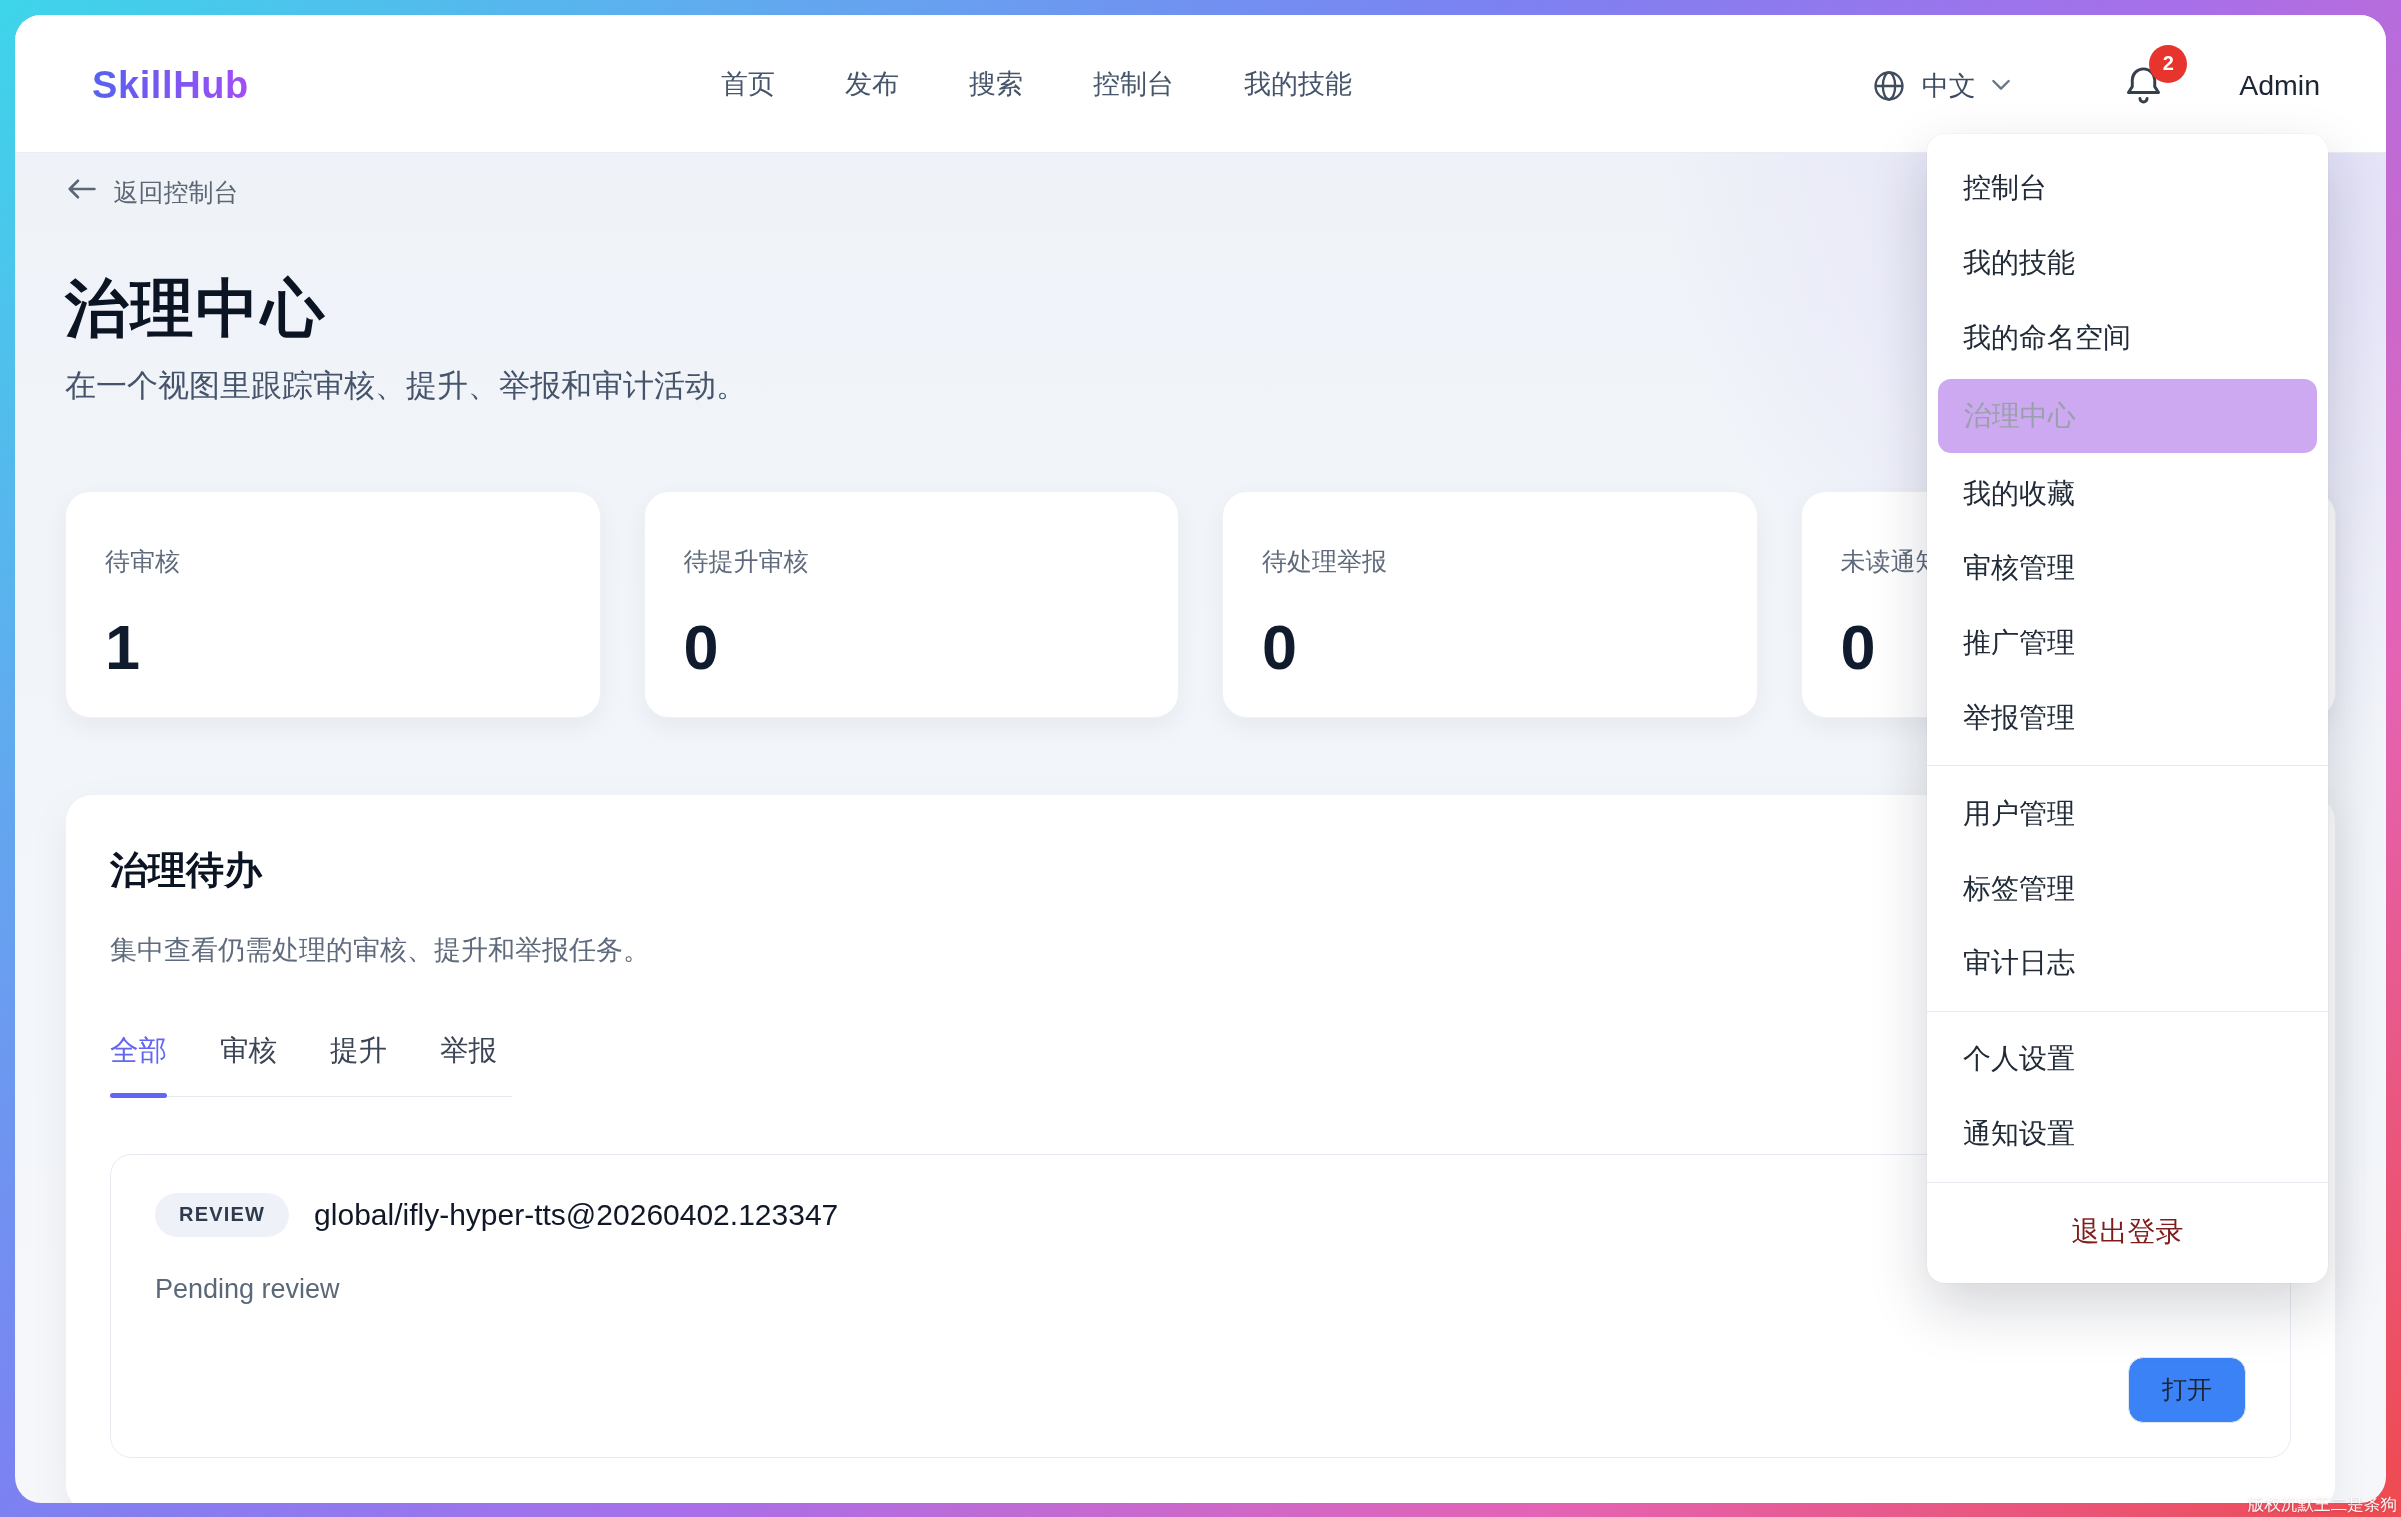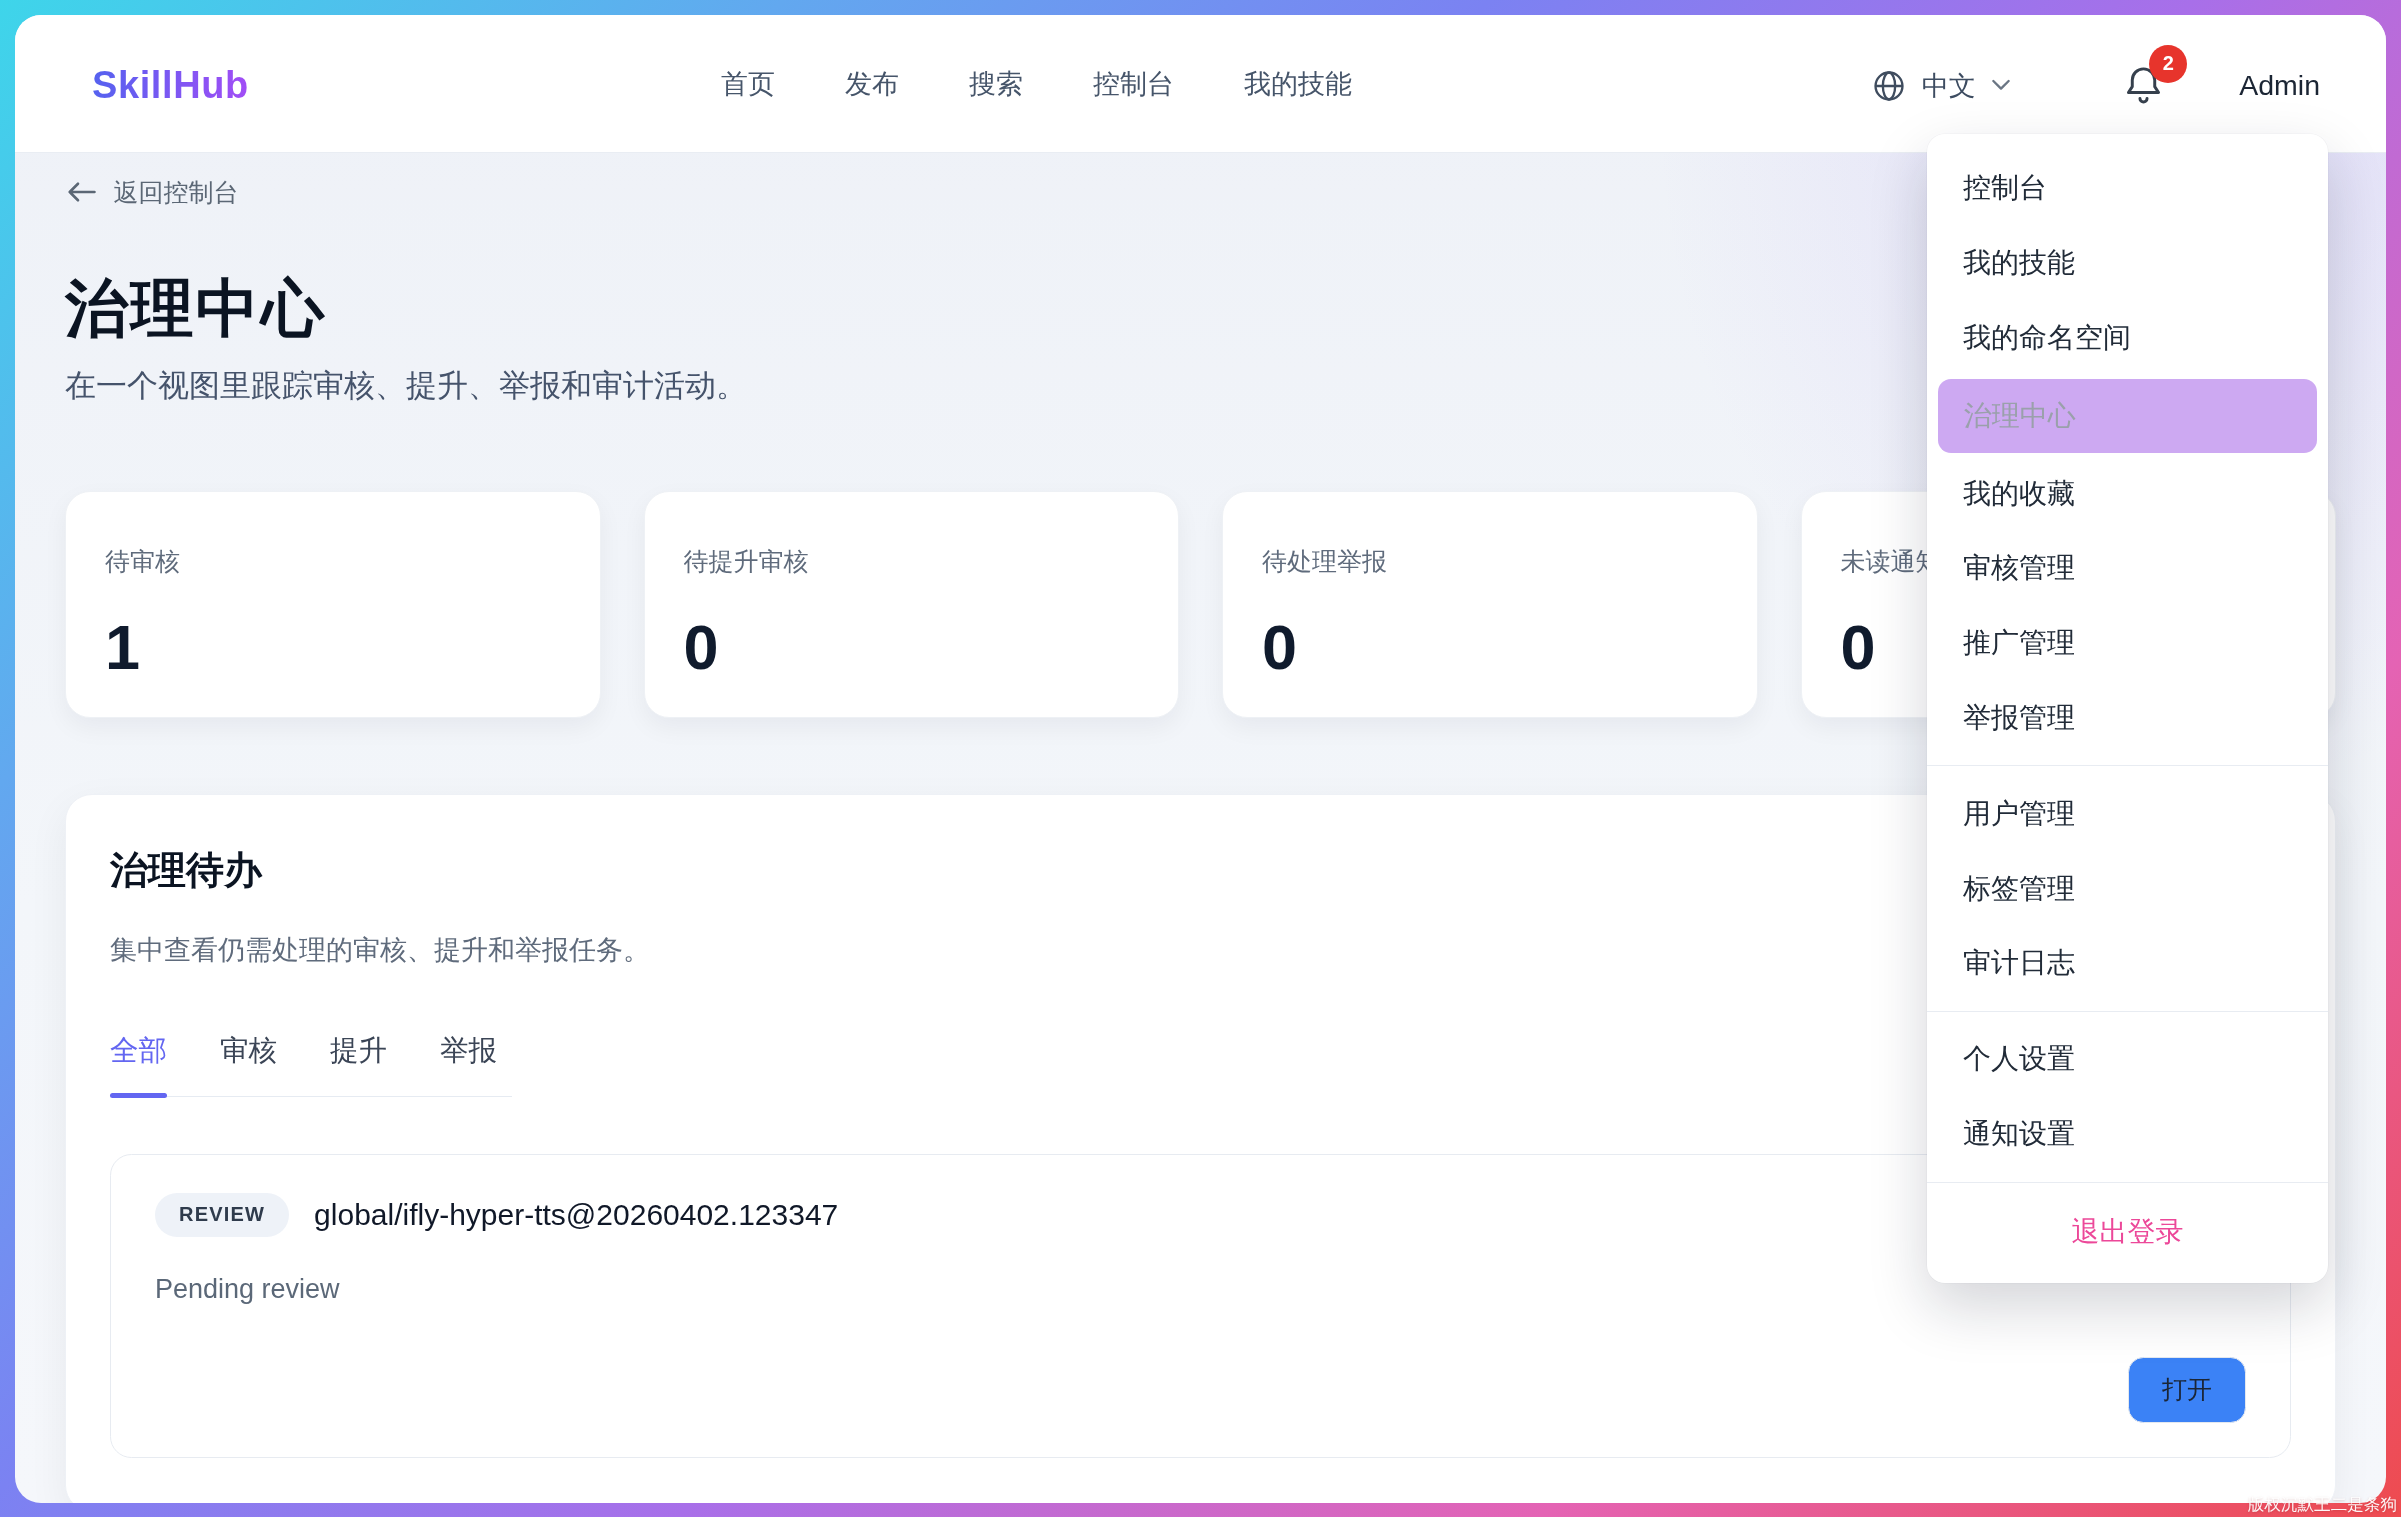--- a/index.html
+++ b/index.html
@@ -32,21 +32,21 @@
   .lang { display:flex; align-items:center; gap:15.4px; cursor:pointer; }
   .lang .label { font-size:27px; color:#3d4c61; }
   .bell-wrap { position:relative; margin-left:113px; cursor:pointer; }
   .badge { position:absolute; top:-20px; right:-24px; min-width:38px; height:38px;
     border-radius:593px; background:#e7342c; color:#fff; font-size:20px; font-weight:700;
     display:flex; align-items:center; justify-content:center; padding:0 6px; }
   .user { margin-left:76px; font-size:28.5px; font-weight:500; color:#1b2534; cursor:pointer; }
 
   
   .main { position:relative; padding:0 50px; z-index:1; }
-  .back { margin-top:22.5px; display:inline-flex; align-items:center; gap:15.4px;
+  .back { margin-top:22.5px; display:inline-flex; align-items:flex-start; gap:15.4px;
     color:#5b6775; font-size:25px; cursor:pointer; }
   .page-title { margin-top:57px; font-size:63px; font-weight:800;
     color:#0b1422; letter-spacing:2.4px; }
   .page-sub { margin-top:13px; font-size:31px; color:#45536b; }
 
   .stats { margin-top:84px; display:flex; gap:43px; }
   .stat-card { flex:1; height:227px; background:#ffffff; border:1.2px solid #eef1f5;
     border-radius:25px; box-shadow:0 9.5px 24px rgba(15,23,42,0.05);
     padding:53px 39px; cursor:pointer; }
   .stat-label { font-size:25px; color:#5f6b7c; white-space:nowrap; overflow:hidden; }
@@ -81,21 +81,21 @@
   
   .dropdown { position:absolute; top:119px; right:58px; width:401px;
     background:#ffffff; border-radius:18px; z-index:50;
     box-shadow:0 24px 59px rgba(15,23,42,0.18), 0 0 0 0.6px rgba(15,23,42,0.04);
     padding:16.6px 0; }
   .menu-item { font-size:28px; color:#212b38; padding:18.4px 36px; cursor:pointer;
     white-space:nowrap; }
   .menu-item.current { margin:3.6px 10.7px; padding:18px 26px; border-radius:13px;
     background:#cda9f2; color:#9aa0ab; }
   .menu-divider { height:1.2px; background:#e8ecf2; margin:10px 0; }
-  .menu-item.danger { color:#ec4899; text-align:center; padding:20px 0 15.4px; }
+  .menu-item.danger { color:#7f1d1d; text-align:center; padding:20px 0 15.4px; }
 
   
   .watermark { position:absolute; right:4px; bottom:2.4px; z-index:60;
     font-size:16.6px; color:rgba(255,255,255,0.95);
     text-shadow:0 1.2px 2.4px rgba(120,20,20,0.25); }
 
   .icon { display:block; }
 </style>
 </head>
 <body>

